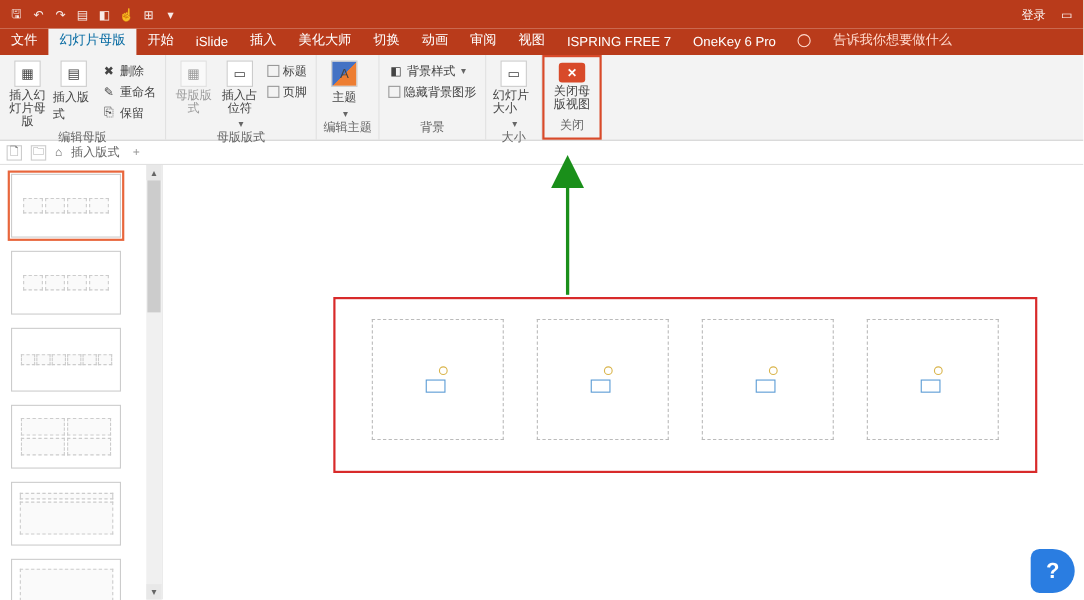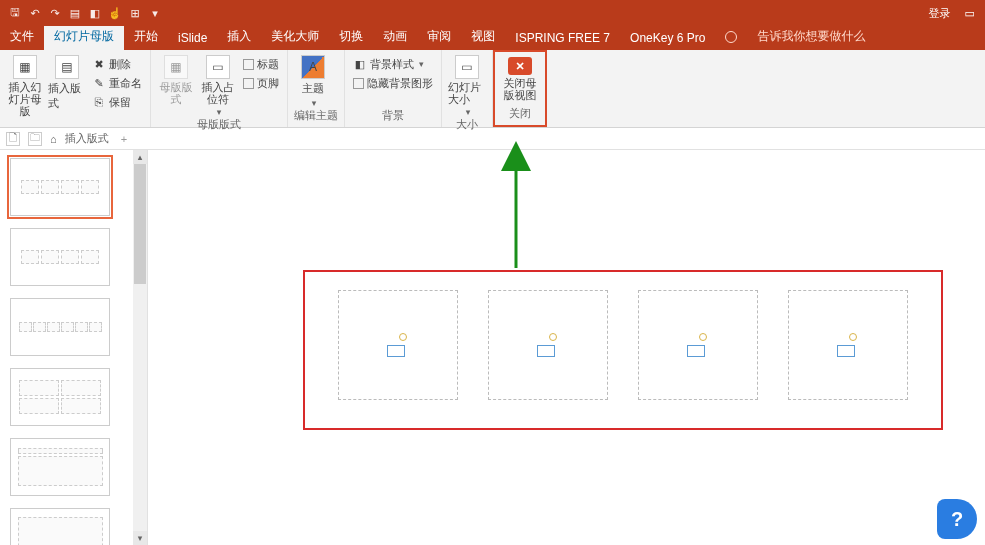--- a/index.html
+++ b/index.html
@@ -116,20 +116,21 @@
         <div class="small-btn">
             <span class="small-ico">✎</span>
             <span>重命名</span>
           </div>
         <div class="small-btn">
             <span class="small-ico">⎘</span>
             <span>保留</span>
           </div>
       </div>
     </div>
+    <div class="group-label">编辑母版</div>
   </div>
 
   <div class="group">
     <div class="group-body">
       <div class="big-btn" style="opacity:.5">
         <div class="ico">▦</div>
         <span style="line-height:1.1;text-align:center">母版版式</span>
       </div>
       <div class="big-btn drop-arrow">
         <div class="ico">▭</div>

